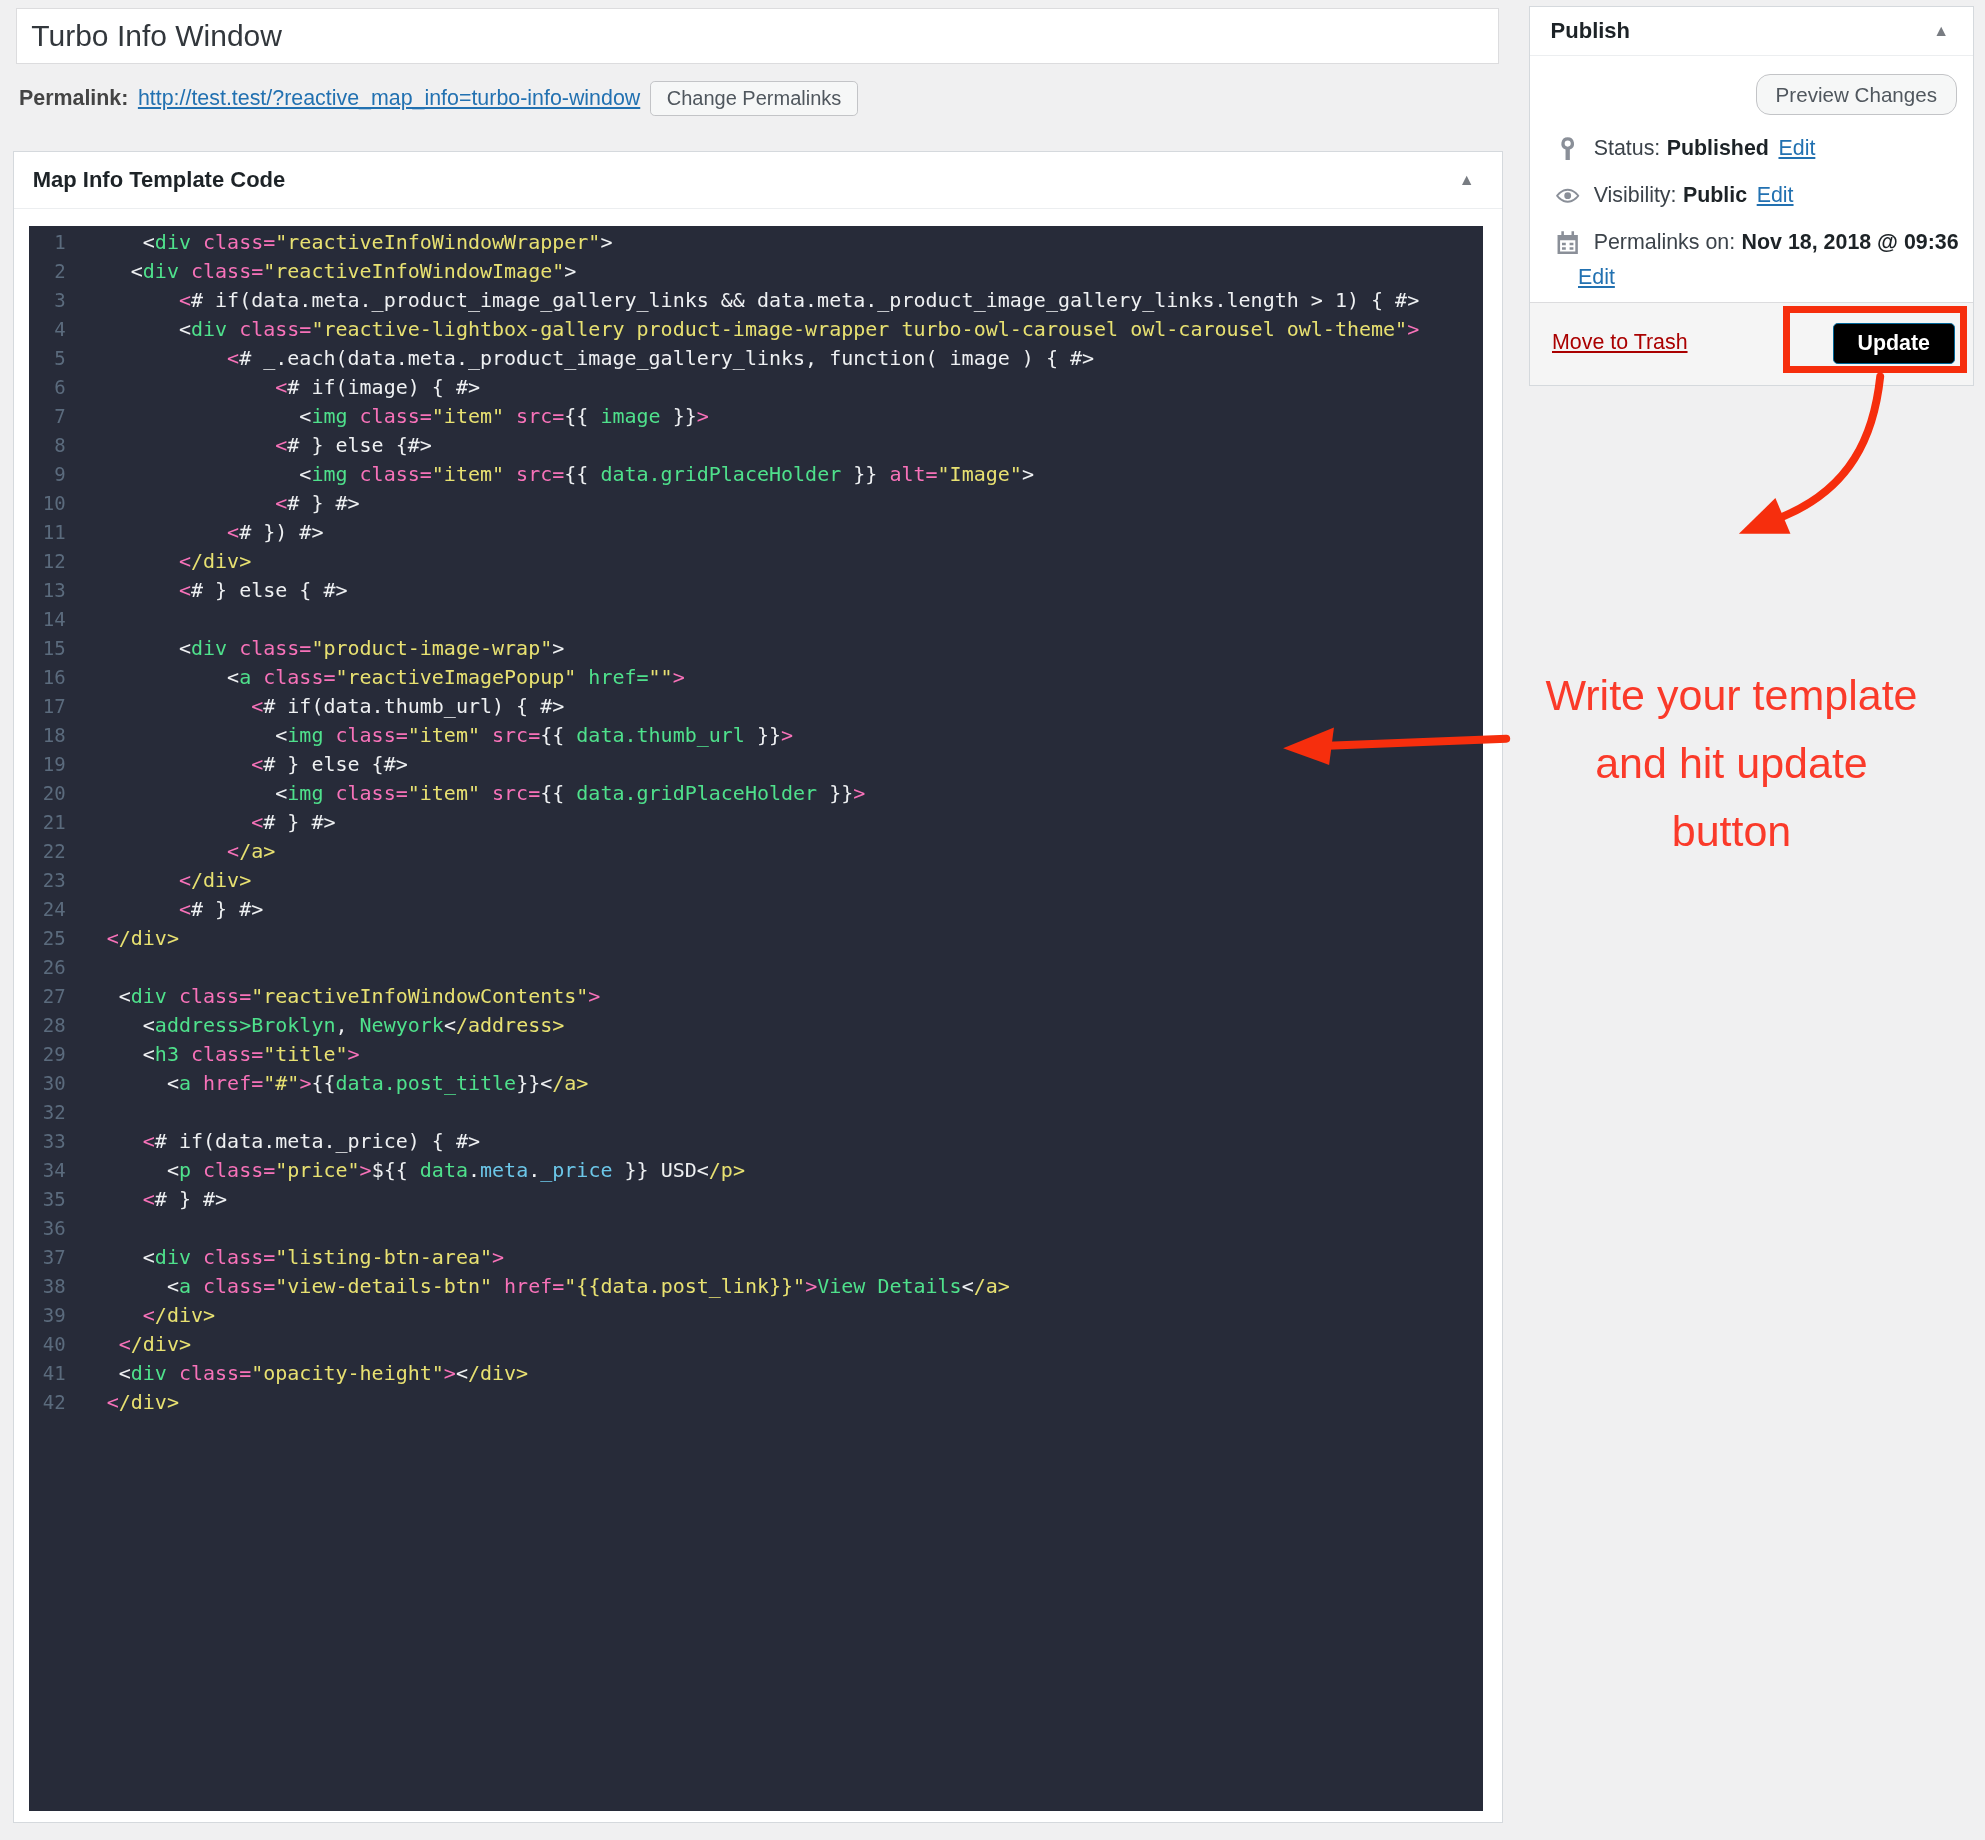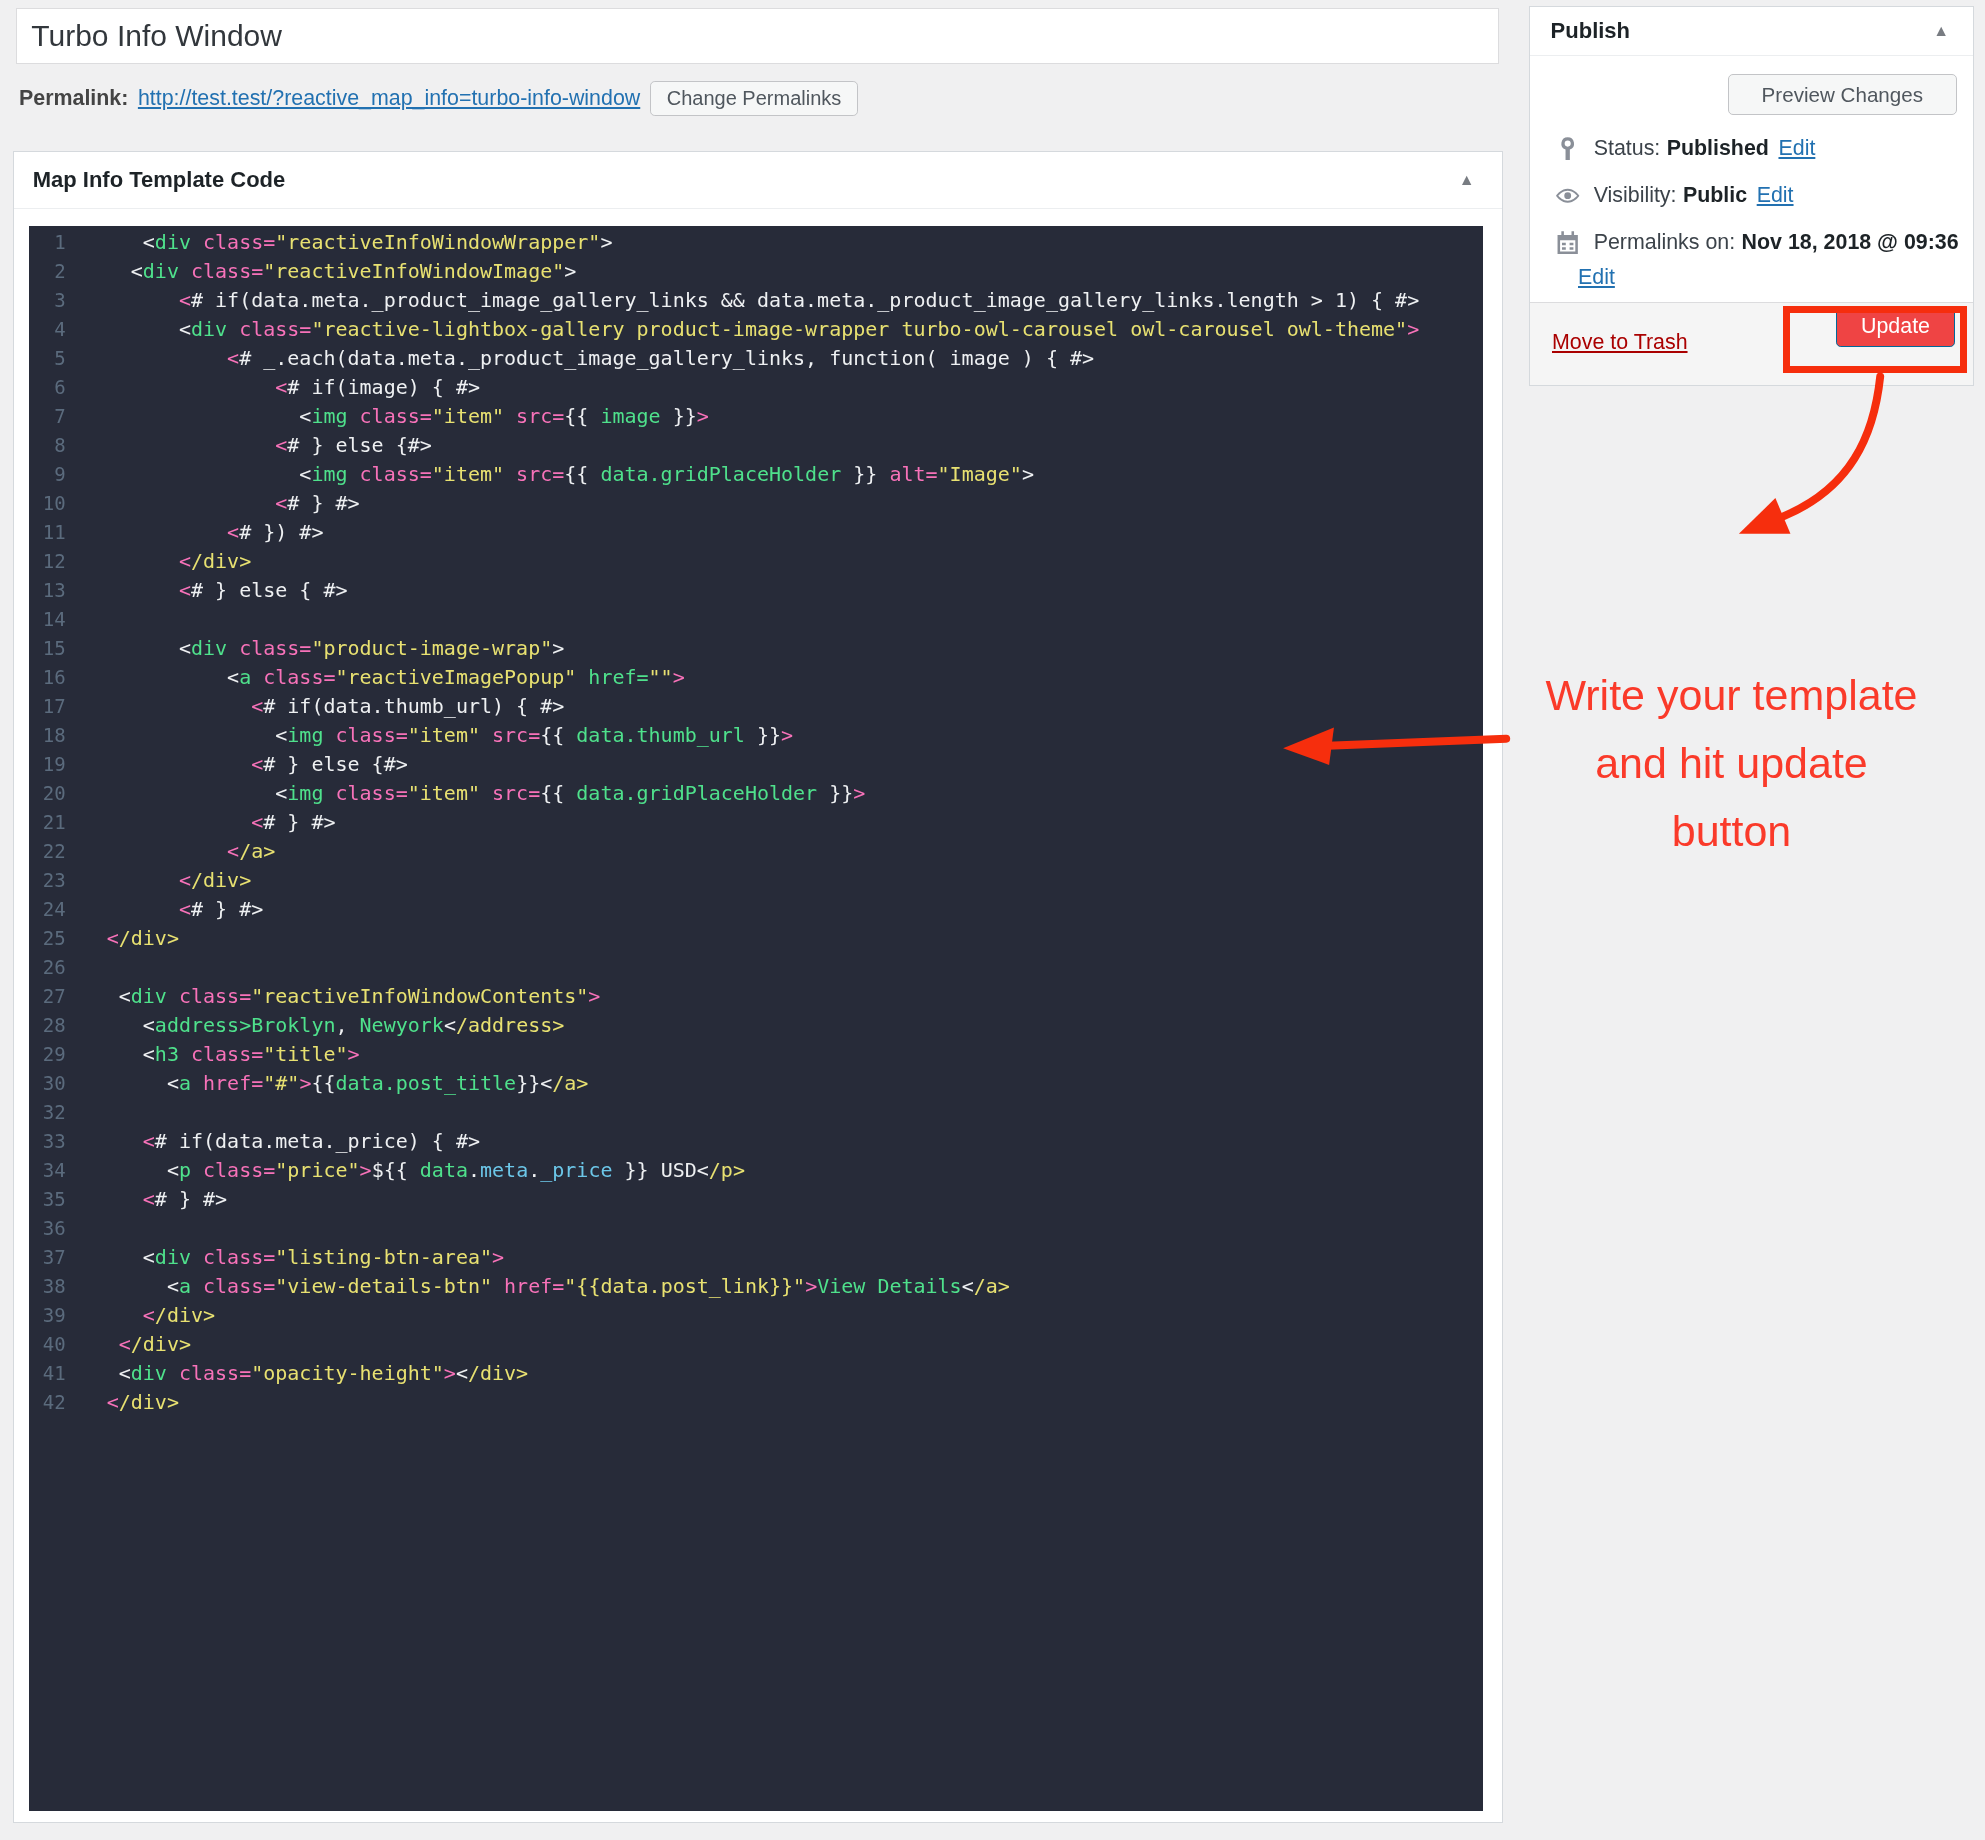--- a/index.html
+++ b/index.html
@@ -56,39 +56,39 @@
   .publish-box{
     position:absolute;left:1529px;top:6.4px;width:445px;height:380px;
     box-sizing:border-box;background:#fff;border:0.8px solid #d5d9dd;
   }
   .publish-header{
     height:49px;display:flex;align-items:center;justify-content:space-between;
     padding:0 24px 0 20.6px;border-bottom:0.8px solid #eceef0;box-sizing:border-box;
   }
   .publish-title{font-size:22px;font-weight:bold;color:#1d2327;}
   .preview-row{text-align:right;padding:17.5px 16px 0 0;}
-  .preview-row .btn-secondary{font-size:20.6px;height:41px;line-height:40px;padding:0 33px;border-radius:5px;}
+  .preview-row .btn-secondary{font-size:20.6px;height:41px;line-height:40px;padding:0 19px;border-radius:14px;}
   .publish-rows{margin:20.6px 0 0 24px;}
   .pub-row{display:flex;align-items:center;margin-bottom:20px;font-size:21.4px;color:#3c434a;}
   .pub-icon{width:27px;height:27px;flex:0 0 27px;margin-right:12.7px;display:inline-flex;
             align-items:center;justify-content:center;}
   .pub-icon svg{width:25.4px;height:25.4px;fill:#8a8f98;}
   .pub-strong{font-weight:bold;color:#1d2327;margin:0 4.8px 0 6.4px;}
   .edit-link{color:#2271b1;text-decoration:underline;cursor:pointer;margin-left:4.8px;}
   .edit-wrapped{margin:-11px 0 0 24px;font-size:21.4px;}
   .publish-footer{
     position:absolute;left:0;right:0;bottom:0;height:83px;background:#f5f5f5;
     border-top:0.8px solid #dcdcde;box-sizing:border-box;
   }
   .trash-link{position:absolute;left:22px;top:27px;font-size:21.4px;color:#a00;
               text-decoration:underline;cursor:pointer;}
   .btn-primary{
-    position:absolute;right:18px;top:3px;height:41px;box-sizing:border-box;
-    background:#ef4444;border:0.8px solid #006799;border-radius:4.8px;color:#fff;
-    font-size:21.4px;padding:0 24px;cursor:pointer;font-family:inherit;
+    position:absolute;right:18px;top:20px;height:41px;box-sizing:border-box;
+    background:#000000;border:0.8px solid #006799;border-radius:4.8px;color:#fff;
+    font-size:21.4px;padding:0 24px;cursor:pointer;font-family:inherit;font-weight:bold;
   }
   
   .red-rect{
     position:absolute;left:1783px;top:306px;width:184px;height:67px;
     box-sizing:border-box;border:7.1px solid #f62e0d;pointer-events:none;
   }
   .annotation-text{
     position:absolute;left:1501px;top:661px;width:461px;text-align:center;
     font-size:43px;line-height:68px;color:#fa3a2a;pointer-events:none;
   }

